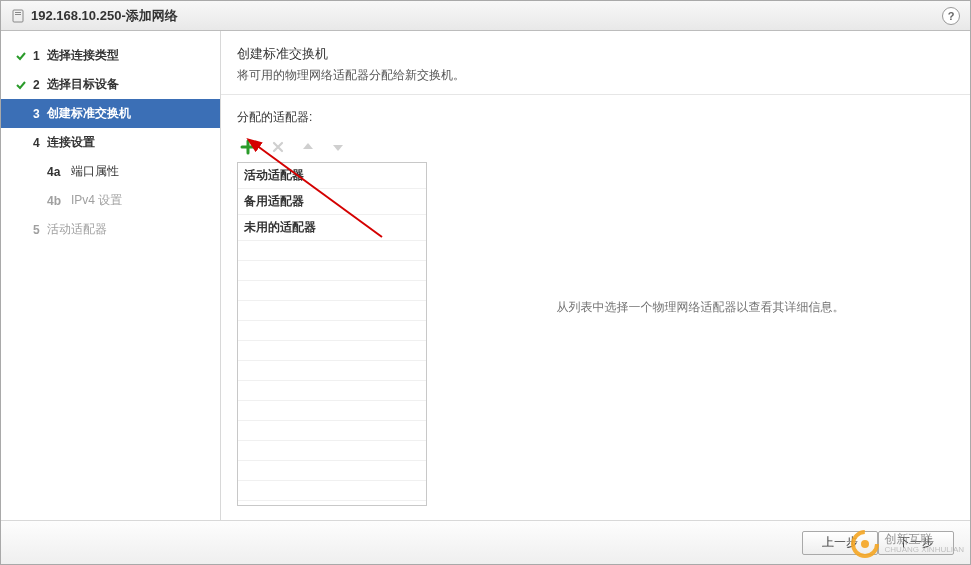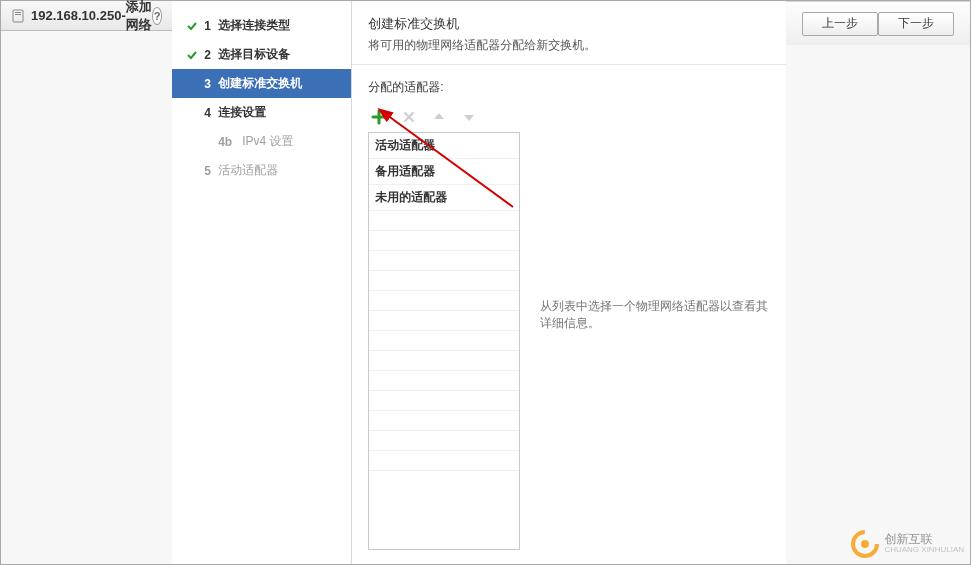--- a/index.html
+++ b/index.html
@@ -1,17 +1,17 @@
 <!DOCTYPE html>
 <html><head>
 <meta charset="utf-8">
 <style>
   * { box-sizing: border-box; }
   html, body { margin: 0; padding: 0; height: 100%; font-family: Arial, "Microsoft YaHei", sans-serif; font-size: 12px; color: #333; background: #fff; }
-  .dialog { width: 971px; height: 565px; border: 1px solid #a9a9a9; background: #f7f7f7; display: flex; flex-direction: row; position: relative; }
+  .dialog { width: 971px; height: 565px; border: 1px solid #a9a9a9; background: #f7f7f7; display: flex; flex-direction: column; position: relative; }
   .titlebar { height: 30px; background: linear-gradient(#f8f8f8, #e8e8e8); border-bottom: 1px solid #bcbcbc; display: flex; align-items: center; padding: 0 10px; font-weight: bold; font-size: 13px; color: #333; }
   .titlebar .host-icon { width: 14px; height: 14px; margin-right: 6px; display: inline-flex; align-items: center; justify-content: center; }
   .titlebar .host-icon svg { width: 14px; height: 14px; }
   .titlebar .help { margin-left: auto; width: 18px; height: 18px; border: 1px solid #999; border-radius: 50%; display: inline-flex; align-items: center; justify-content: center; font-size: 11px; color: #666; cursor: pointer; background: #fff; }
   .body { flex: 1 1 auto; display: flex; min-height: 0; }
   .sidebar { width: 220px; background: #fff; border-right: 1px solid #d8d8d8; padding-top: 10px; }
   .step { display: flex; align-items: center; padding: 6px 12px; font-size: 12px; color: #333; cursor: pointer; }
   .step .mark { width: 16px; display: inline-flex; align-items: center; justify-content: center; margin-right: 4px; }
   .step .num { font-weight: bold; margin-right: 6px; min-width: 8px; }
   .step.done .mark svg path { stroke: #2a9b2a; }
@@ -85,20 +85,24 @@
       </div>
       <div class="step current">
         <span class="mark"></span>
         <span class="num">3</span>
         <span>创建标准交换机</span>
       </div>
       <div class="step" style="font-weight:bold;">
         <span class="mark"></span>
         <span class="num">4</span>
         <span>连接设置</span>
+      </div>
+      <div class="step sub">
+        <span class="num" style="min-width:18px;">4a</span>
+        <span>端口属性</span>
       </div>
       <div class="step sub dim">
         <span class="num" style="min-width:18px;">4b</span>
         <span>IPv4 设置</span>
       </div>
       <div class="step future">
         <span class="mark"></span>
         <span class="num">5</span>
         <span>活动适配器</span>
       </div>

